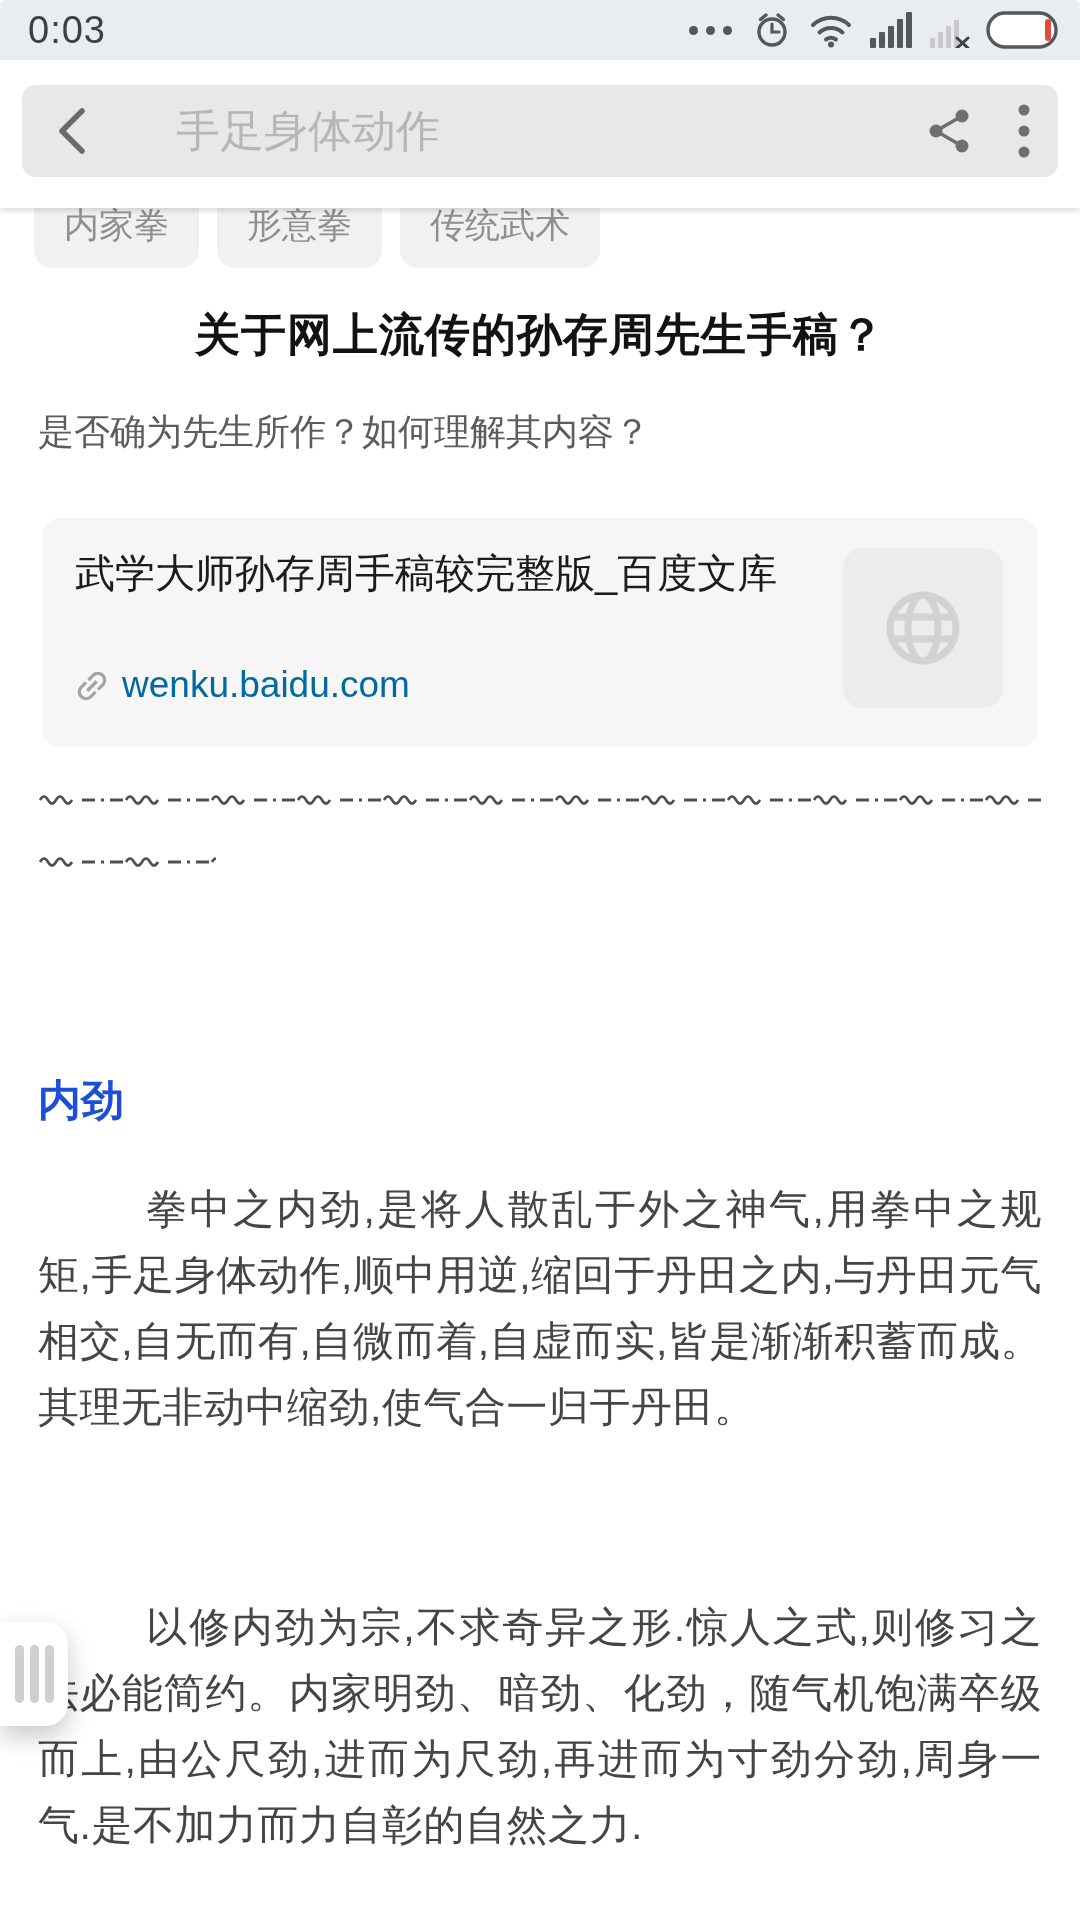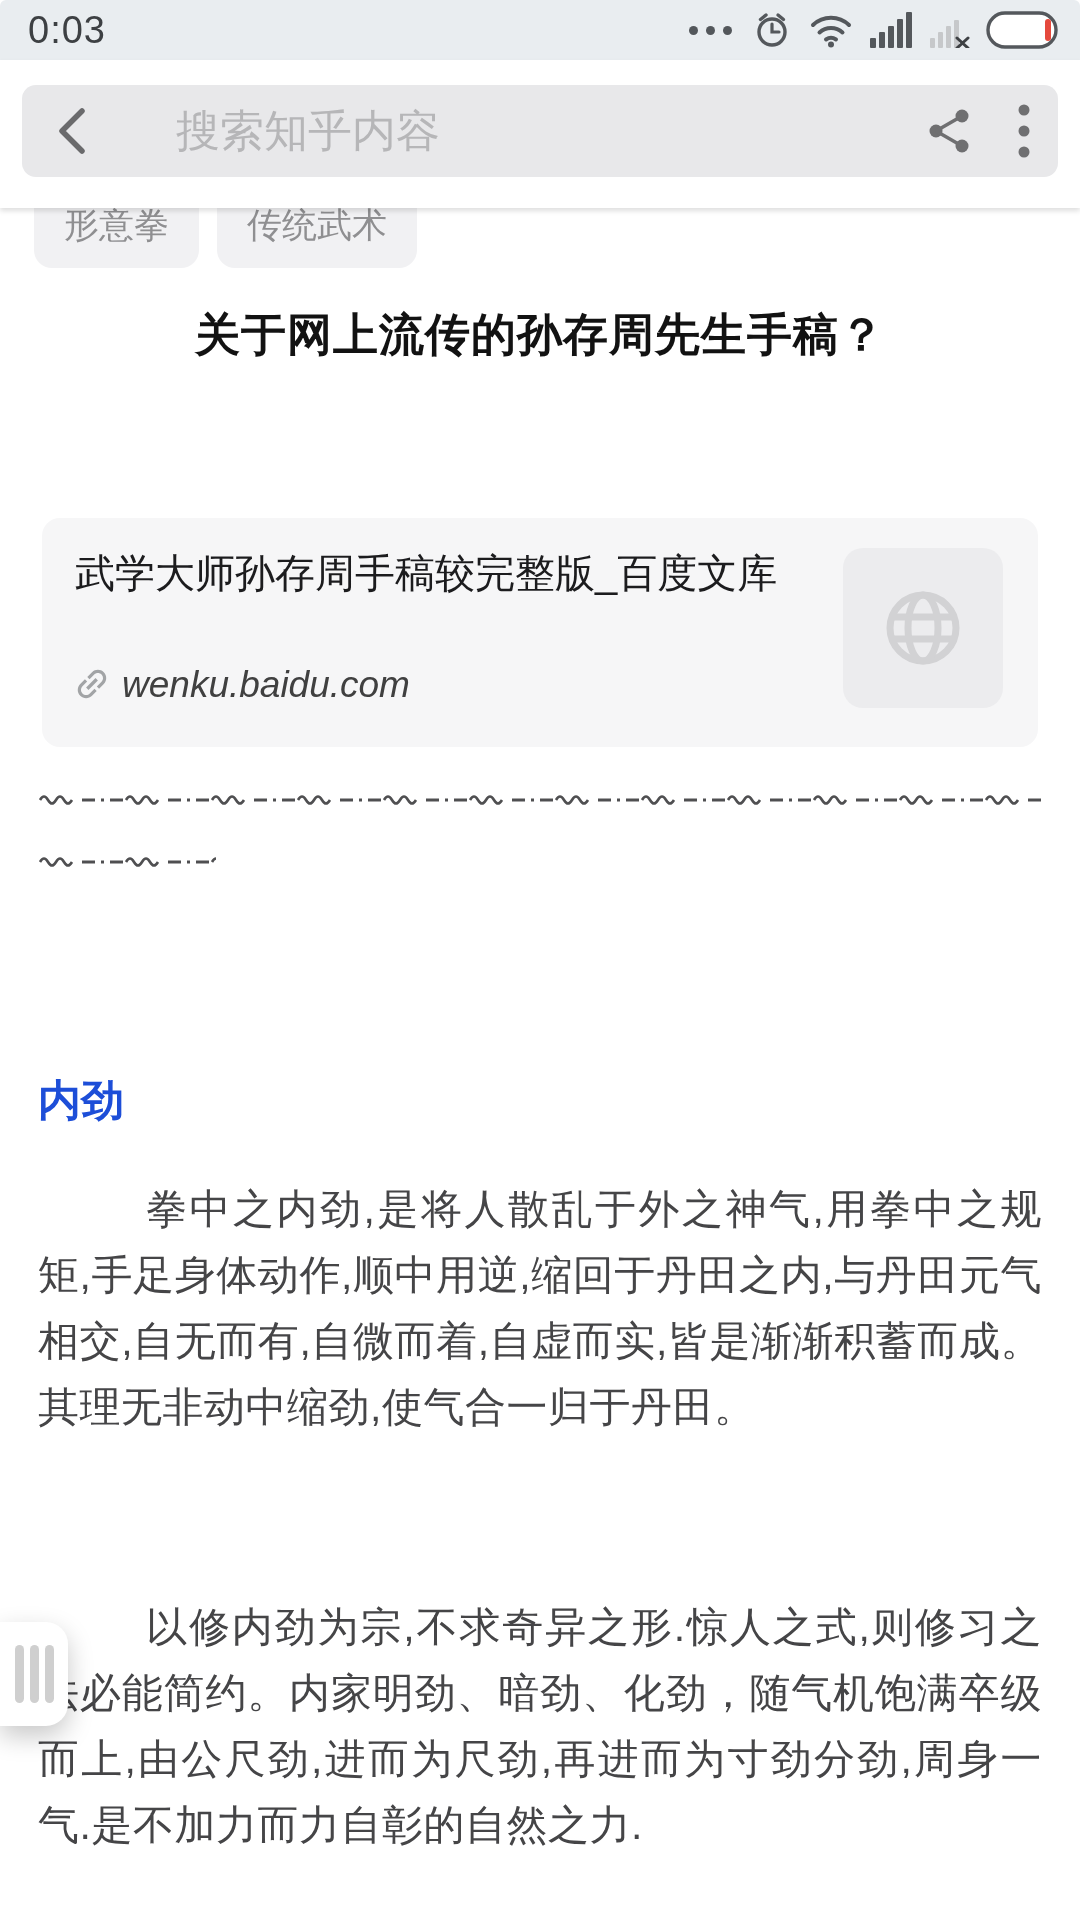--- a/index.html
+++ b/index.html
@@ -53,22 +53,22 @@
   
   .card{
     position:absolute;top:518px;left:42px;width:996px;height:229px;background:#f6f6f7;
     border-radius:18px;box-sizing:border-box;
   }
   .card-title{
     position:absolute;top:26px;left:33px;width:760px;
     font-size:40px;color:#1c1c1e;line-height:58px;
   }
   .card-link{
-    position:absolute;top:146px;left:30px;display:flex;align-items:flex-start;gap:10px;
-    color:#404040;font-size:37px;font-style:italic;
+    position:absolute;top:146px;left:30px;display:flex;align-items:flex-end;gap:10px;
+    color:#0369a1;font-size:37px;
   }
   .thumb{
     position:absolute;top:30px;right:35px;width:160px;height:160px;background:#ececee;
     border-radius:20px;display:flex;align-items:center;justify-content:center;
   }
   
   .divider{position:absolute;top:778px;left:38px;width:1004px;height:100px;}
   
   .intro{position:absolute;top:966px;left:38px;width:1004px;font-size:41px;color:#4a4a4c;}
   .sechead{position:absolute;top:1072px;left:38px;width:1004px;font-size:43px;font-weight:bold;color:#1d4ed8;}
@@ -148,21 +148,21 @@
     </span>
   </div>
 
   <div class="appbar">
     <div class="searchpill">
       <span class="backbtn">
         <svg width="44" height="52" viewBox="0 0 44 52">
           <path d="M32 6 L12 26 L32 46" fill="none" stroke="#6a6a6c" stroke-width="5.5" stroke-linecap="round" stroke-linejoin="round"></path>
         </svg>
       </span>
-      <span class="placeholder">搜索知乎内容</span>
+      <span class="placeholder">手足身体动作</span>
       <span class="pill-spacer"></span>
       <span class="sharebtn">
         <svg width="44" height="46" viewBox="0 0 44 46">
           <circle cx="34" cy="8" r="6.5" fill="#6f6f71"></circle>
           <circle cx="8" cy="23" r="6.5" fill="#6f6f71"></circle>
           <circle cx="34" cy="38" r="6.5" fill="#6f6f71"></circle>
           <path d="M8 23 L34 8 M8 23 L34 38" stroke="#6f6f71" stroke-width="3.6"></path>
         </svg>
       </span>
       <span class="kebabbtn">
@@ -170,28 +170,32 @@
           <circle cx="6" cy="6" r="5.5" fill="#6f6f71"></circle>
           <circle cx="6" cy="27" r="5.5" fill="#6f6f71"></circle>
           <circle cx="6" cy="48" r="5.5" fill="#6f6f71"></circle>
         </svg>
       </span>
     </div>
   </div>
 
   <div class="chips">
     <span class="chip">
+        <span>内家拳</span>
+      </span>
+    <span class="chip">
         <span>形意拳</span>
       </span>
     <span class="chip">
         <span>传统武术</span>
       </span>
   </div>
 
   <div class="qtitle">关于网上流传的孙存周先生手稿？</div>
+  <div class="qsub">是否确为先生所作？如何理解其内容？</div>
 
   <div class="card">
     <div class="card-title">武学大师孙存周手稿较完整版_百度文库</div>
     <div class="card-link">
       <svg width="40" height="40" viewBox="0 0 24 24">
         <g transform="rotate(-45 12 12)" fill="#a2a4a6">
           <path d="M3.9 12c0-1.71 1.39-3.1 3.1-3.1h4V7H7c-2.76 0-5 2.24-5 5s2.24 5 5 5h4v-1.9H7c-1.71 0-3.1-1.39-3.1-3.1zM8 13h8v-2H8v2zm9-6h-4v1.9h4c1.71 0 3.1 1.39 3.1 3.1s-1.39 3.1-3.1 3.1h-4V17h4c2.76 0 5-2.24 5-5s-2.24-5-5-5z"></path>
         </g>
       </svg>
       <span>wenku.baidu.com</span>

